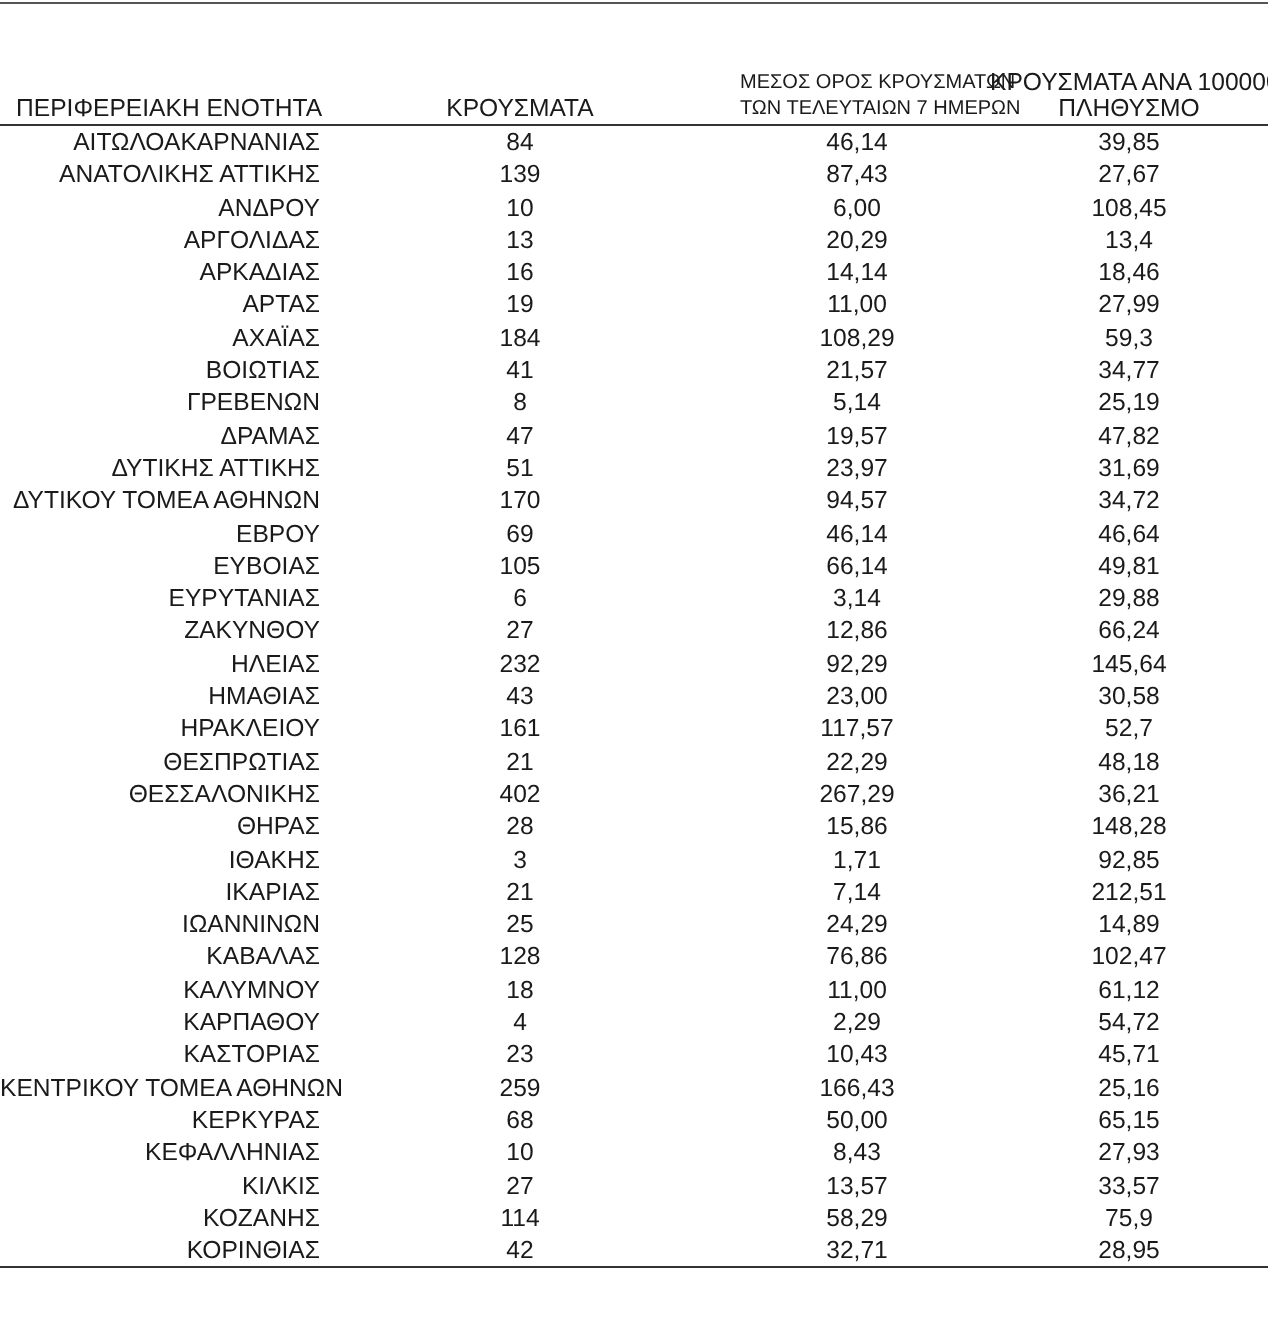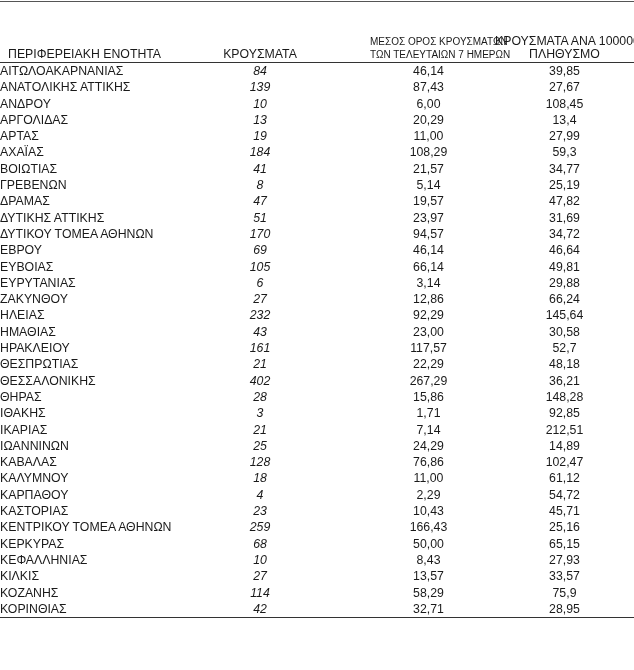--- a/index.html
+++ b/index.html
@@ -50,22 +50,22 @@
     th.h4 { font-size: 12.3px; line-height: 13px; padding-left: 8px; }
     .h-line { display: block; white-space: nowrap; }
     tbody td {
       font-size: 12.3px;
       height: 16.3px;
       padding: 0;
       line-height: 16.3px;
       text-align: center;
       white-space: nowrap;
     }
-    td.region { text-align: left; }
-    td.cases { padding-left: 20px; font-style: italic; }
+    td.region { text-align: right; }
+    td.cases { padding-left: 20px; }
     td.avg { padding-left: 30px; }
     td.per100k { padding-left: 8px; }
     tbody tr:last-child td {
       border-bottom: 1.5px solid #333;
     }
   </style>
 </head>
 <body>
 
 <div class="top-border"></div>
@@ -114,20 +114,26 @@
         <td class="avg">6,00</td>
         <td class="per100k">108,45</td>
       </tr>
       <tr>
         <td class="region">ΑΡΓΟΛΙΔΑΣ</td>
         <td class="cases">13</td>
         <td class="avg">20,29</td>
         <td class="per100k">13,4</td>
       </tr>
       <tr>
+        <td class="region">ΑΡΚΑΔΙΑΣ</td>
+        <td class="cases">16</td>
+        <td class="avg">14,14</td>
+        <td class="per100k">18,46</td>
+      </tr>
+      <tr>
         <td class="region">ΑΡΤΑΣ</td>
         <td class="cases">19</td>
         <td class="avg">11,00</td>
         <td class="per100k">27,99</td>
       </tr>
       <tr>
         <td class="region">ΑΧΑΪΑΣ</td>
         <td class="cases">184</td>
         <td class="avg">108,29</td>
         <td class="per100k">59,3</td>

